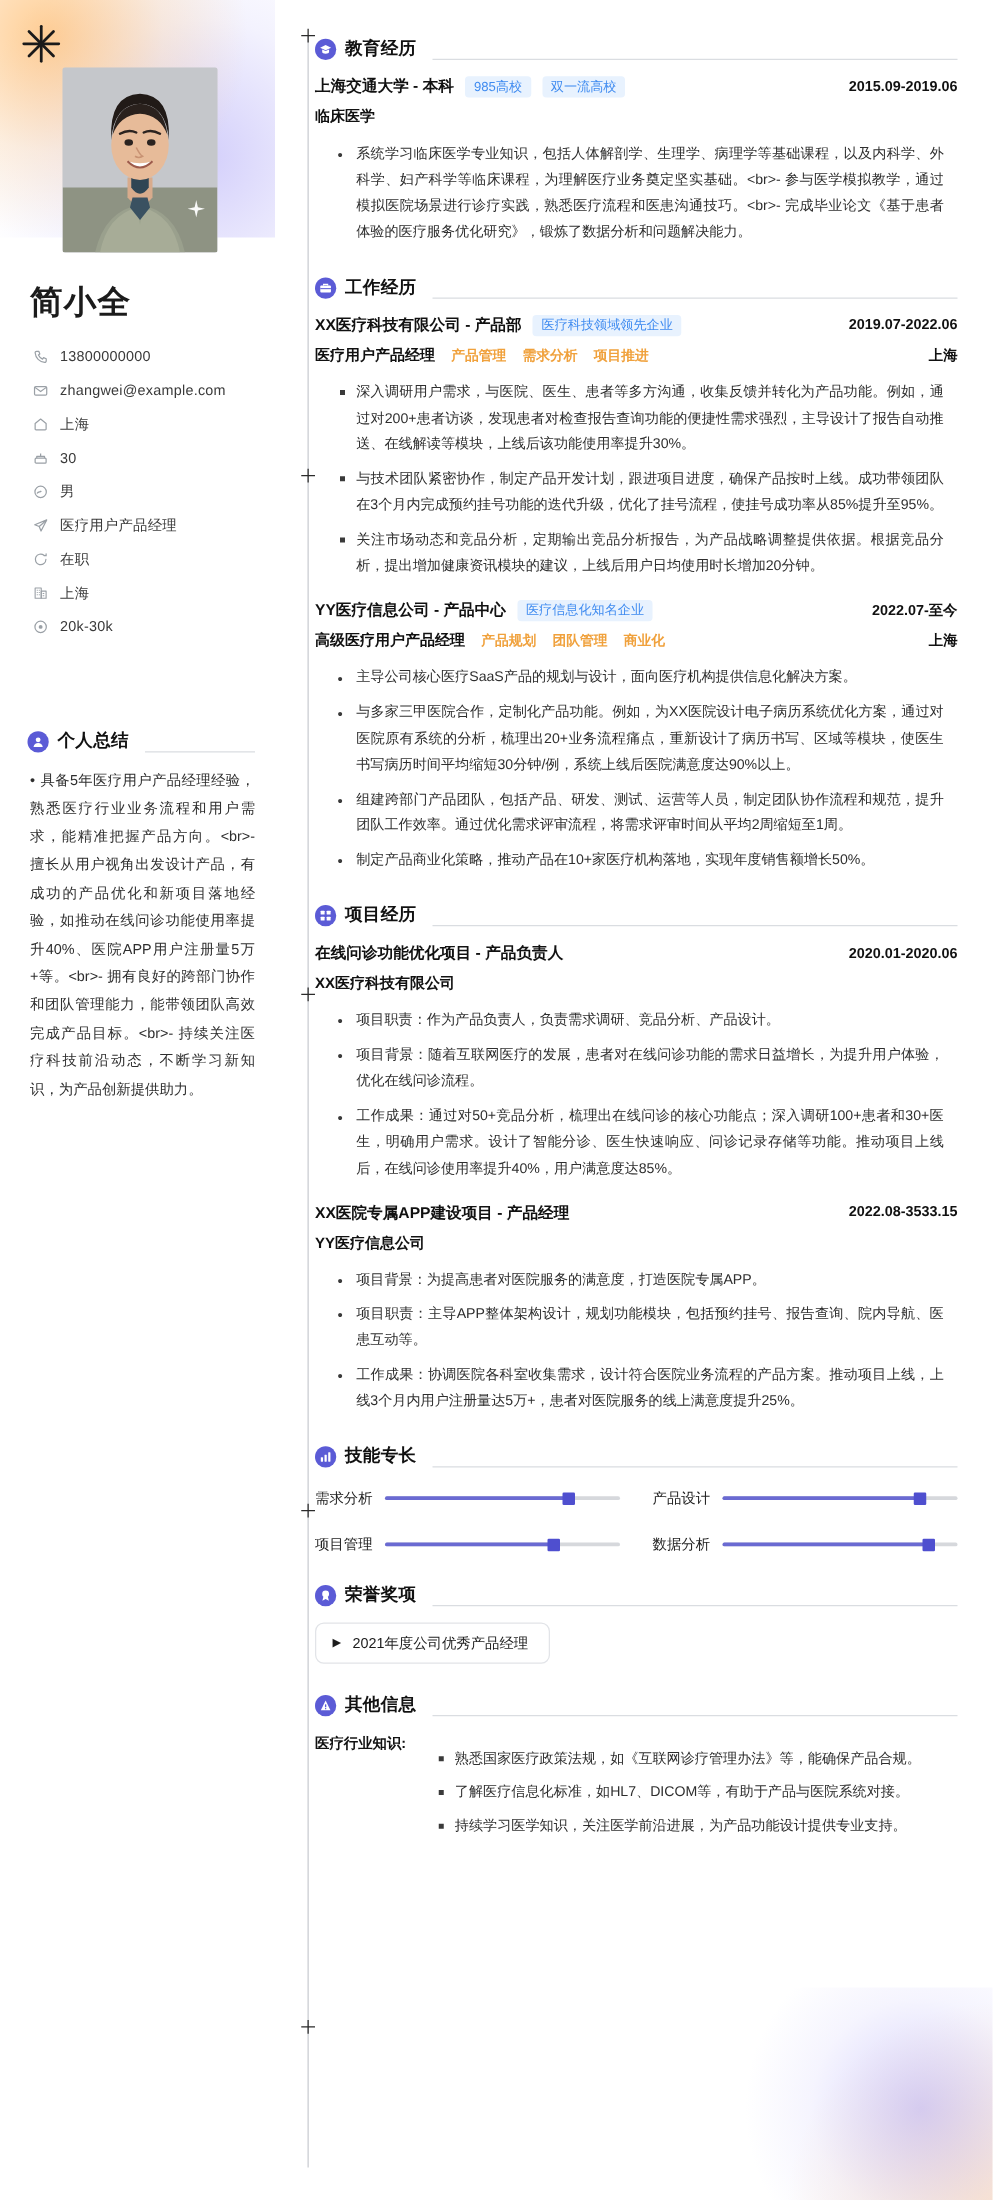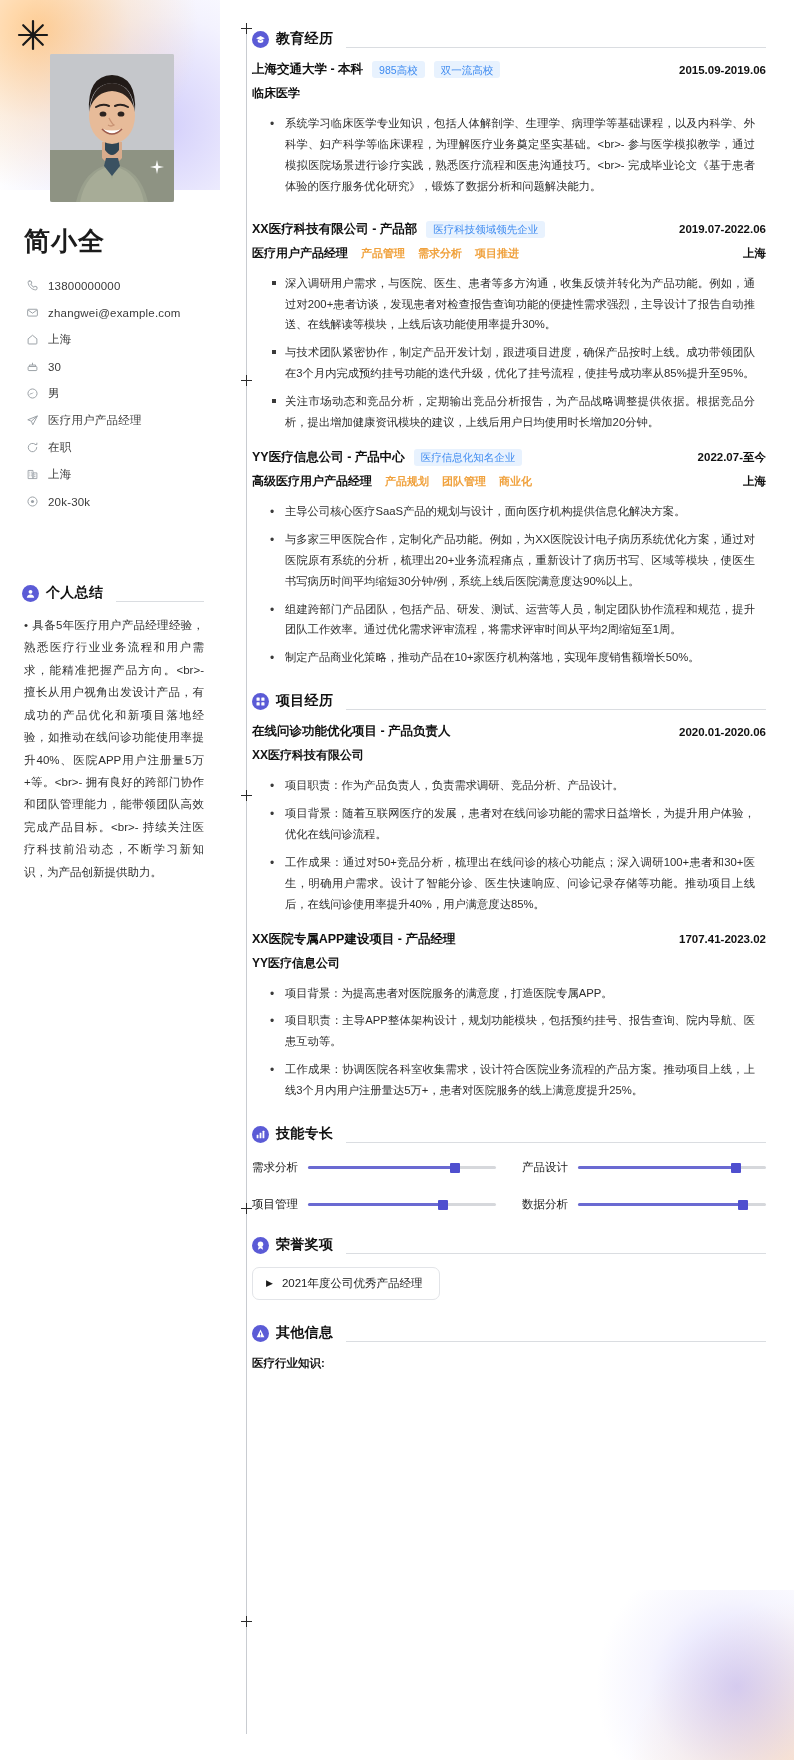--- a/index.html
+++ b/index.html
@@ -542,20 +542,31 @@
           <span class="date">2015.09-2019.06</span>
         </div>
         <div class="major">临床医学</div>
         <ul class="bullets">
           <li>系统学习临床医学专业知识，包括人体解剖学、生理学、病理学等基础课程，以及内科学、外科学、妇产科学等临床课程，为理解医疗业务奠定坚实基础。&lt;br&gt;- 参与医学模拟教学，通过模拟医院场景进行诊疗实践，熟悉医疗流程和医患沟通技巧。&lt;br&gt;- 完成毕业论文《基于患者体验的医疗服务优化研究》，锻炼了数据分析和问题解决能力。</li>
         </ul>
       </div>
     </section>
 
     <section class="section">
+      <div class="sec-head">
+        <span class="badge" style="background: rgb(91, 91, 214);">
+          <svg width="11" height="11" viewBox="0 0 16 16" fill="#fff">
+              <rect x="1.8" y="5" width="12.4" height="8" rx="1.2"></rect>
+              <path d="M5.6 5V3.6h4.8V5" stroke="#fff" stroke-width="1.3" fill="none"></path>
+              <rect x="1.8" y="8" width="12.4" height="1.2" fill="#5b5bd6"></rect>
+            </svg>
+        </span>
+        <span class="title">工作经历</span>
+        <span class="rule"></span>
+      </div>
 
       <div class="entry">
         <div class="entry-head">
           <div class="entry-head-left">
             <span class="org">XX医疗科技有限公司 - 产品部</span>
             <span class="tag-blue" style="color: rgb(63, 139, 240); background: rgb(232, 242, 254);">医疗科技领域领先企业</span>
           </div>
           <span class="date">2019.07-2022.06</span>
         </div>
         <div class="sub-row">
@@ -627,21 +638,21 @@
           <li>项目背景：随着互联网医疗的发展，患者对在线问诊功能的需求日益增长，为提升用户体验，优化在线问诊流程。</li>
           <li>工作成果：通过对50+竞品分析，梳理出在线问诊的核心功能点；深入调研100+患者和30+医生，明确用户需求。设计了智能分诊、医生快速响应、问诊记录存储等功能。推动项目上线后，在线问诊使用率提升40%，用户满意度达85%。</li>
         </ul>
       </div>
 
       <div class="entry">
         <div class="entry-head">
           <div class="entry-head-left">
             <span class="org">XX医院专属APP建设项目 - 产品经理</span>
           </div>
-          <span class="date">1707.41-2023.02</span>
+          <span class="date">2022.08-3533.15</span>
         </div>
         <div class="subname">YY医疗信息公司</div>
         <ul class="bullets">
           <li>项目背景：为提高患者对医院服务的满意度，打造医院专属APP。</li>
           <li>项目职责：主导APP整体架构设计，规划功能模块，包括预约挂号、报告查询、院内导航、医患互动等。</li>
           <li>工作成果：协调医院各科室收集需求，设计符合医院业务流程的产品方案。推动项目上线，上线3个月内用户注册量达5万+，患者对医院服务的线上满意度提升25%。</li>
         </ul>
       </div>
     </section>
 
@@ -715,17 +726,24 @@
               <rect x="7.2" y="6.4" width="1.6" height="3.6" rx=".6" fill="#5b5bd6"></rect>
               <rect x="7.2" y="10.8" width="1.6" height="1.5" rx=".6" fill="#5b5bd6"></rect>
             </svg>
         </span>
         <span class="title">其他信息</span>
         <span class="rule"></span>
       </div>
 
       <div class="other-row">
         <span class="other-key">医疗行业知识:</span>
+        <div class="other-body">
+          <ul class="bullets sq">
+            <li>熟悉国家医疗政策法规，如《互联网诊疗管理办法》等，能确保产品合规。</li>
+            <li>了解医疗信息化标准，如HL7、DICOM等，有助于产品与医院系统对接。</li>
+            <li>持续学习医学知识，关注医学前沿进展，为产品功能设计提供专业支持。</li>
+          </ul>
+        </div>
       </div>
     </section>
 
   </main>
 </div>
 
 </body></html>

